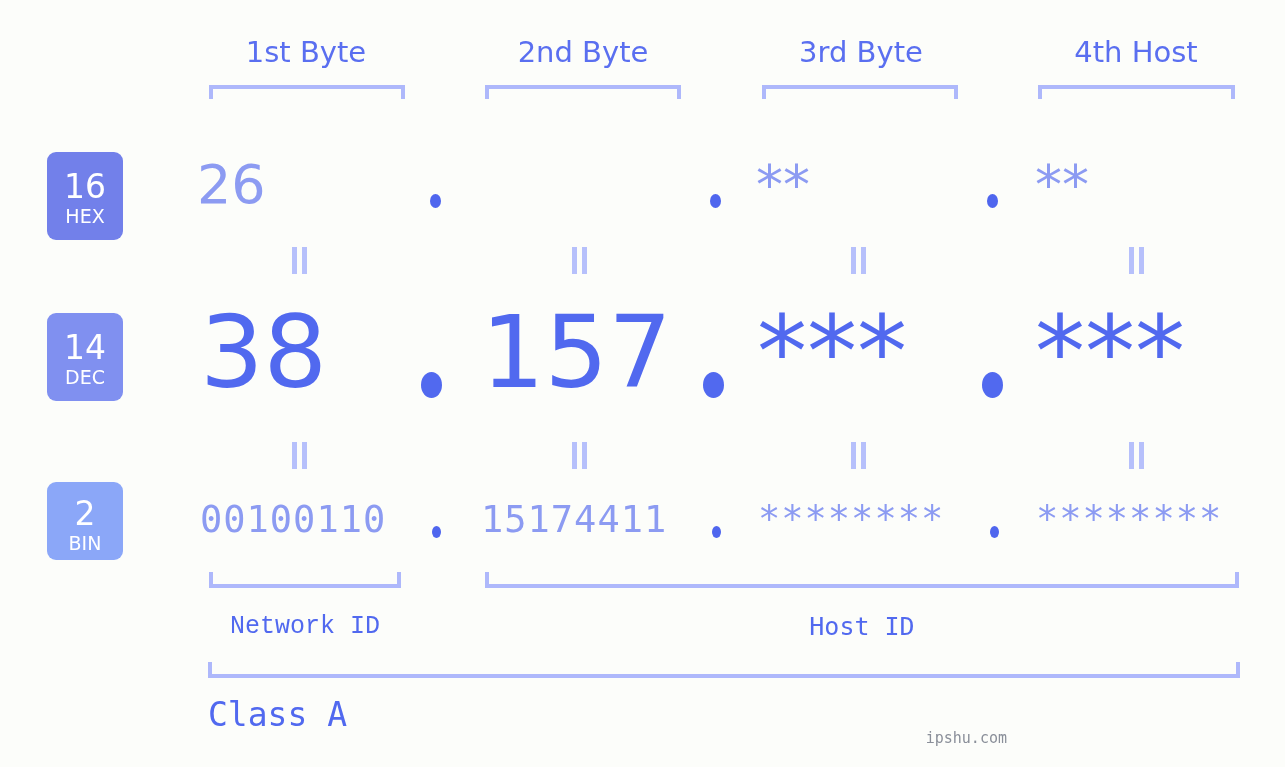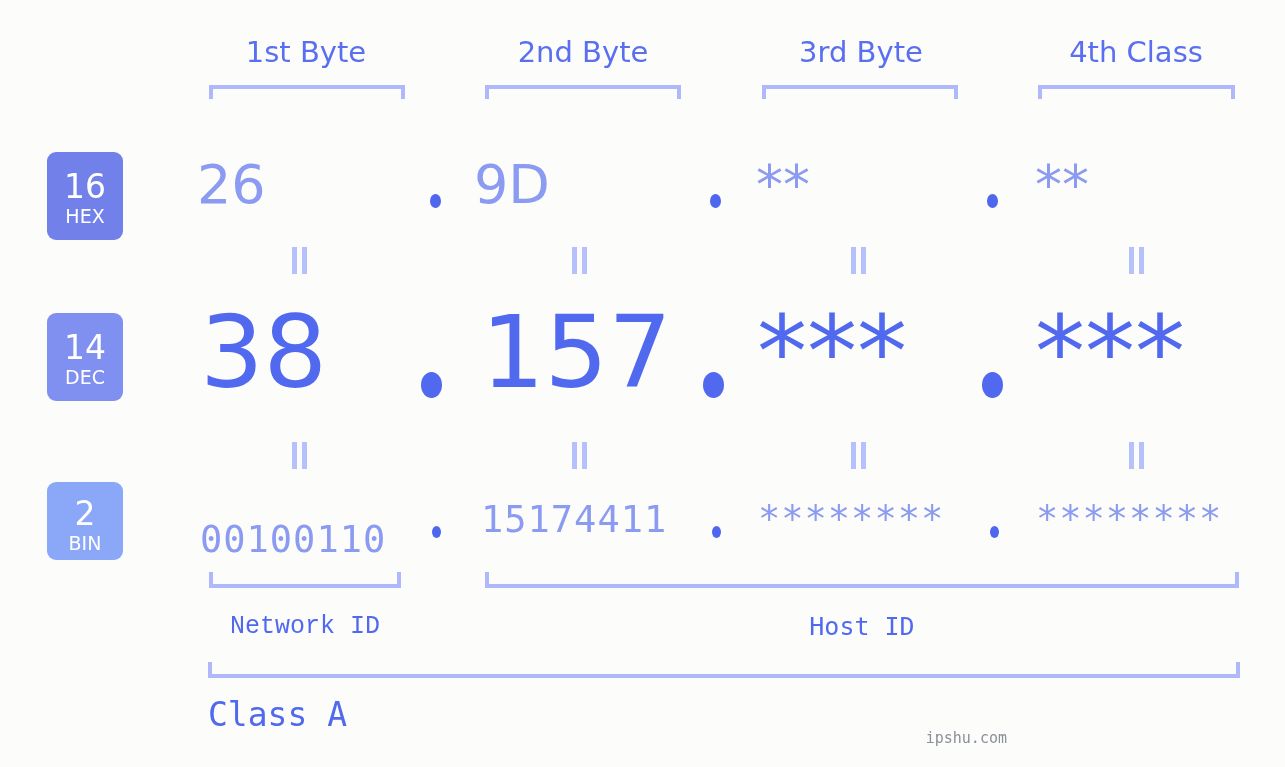--- a/index.html
+++ b/index.html
@@ -199,42 +199,41 @@
   }
 </style>
 </head>
 <body>
 
 <div id="stage">
 
   <div class="byte-label" style="left:206px;width:200px;">1st Byte</div>
   <div class="byte-label" style="left:483px;width:200px;">2nd Byte</div>
   <div class="byte-label" style="left:761px;width:200px;">3rd Byte</div>
-  <div class="byte-label" style="left:1036px;width:200px;">4th Class</div>
+  <div class="byte-label" style="left:1036px;width:200px;">4th Host</div>
 
   <div class="bracket-top" style="left:209px;top:85px;width:196px;"></div>
   <div class="bracket-top" style="left:485px;top:85px;width:196px;"></div>
   <div class="bracket-top" style="left:762px;top:85px;width:196px;"></div>
   <div class="bracket-top" style="left:1038px;top:85px;width:197px;"></div>
 
   <div class="badge" id="badge-hex">
     <span class="num">16</span>
     <span class="nm">HEX</span>
   </div>
   <div class="badge" id="badge-dec">
     <span class="num">14</span>
     <span class="nm">DEC</span>
   </div>
   <div class="badge" id="badge-bin">
     <span class="num">2</span>
     <span class="nm">BIN</span>
   </div>
 
   <div class="cell hex-val" style="left:197px;width:200px;">26</div>
-  <div class="cell hex-val" style="left:474px;width:200px;">9D</div>
   <div class="cell hex-val" style="left:756px;width:200px;">**</div>
   <div class="cell hex-val" style="left:1035px;width:200px;">**</div>
   <div class="hex-dot" style="left:430px;"></div>
   <div class="hex-dot" style="left:710px;"></div>
   <div class="hex-dot" style="left:987px;"></div>
 
   <div class="eqbar" style="left:289px;top:247px;">
       <span class="a"></span>
       <span class="b"></span>
     </div>
@@ -269,21 +268,21 @@
     </div>
   <div class="eqbar" style="left:848px;top:442px;">
       <span class="a"></span>
       <span class="b"></span>
     </div>
   <div class="eqbar" style="left:1126px;top:442px;">
       <span class="a"></span>
       <span class="b"></span>
     </div>
 
-  <div class="cell bin-val" style="left:200px;width:200px;margin-top:20px;">00100110</div>
+  <div class="cell bin-val" style="left:200px;width:200px;">00100110</div>
   <div class="cell bin-val" style="left:481px;width:200px;">15174411</div>
   <div class="cell bin-val" style="left:758px;width:200px;">********</div>
   <div class="cell bin-val" style="left:1036px;width:200px;">********</div>
   <div class="bin-dot" style="left:432px;"></div>
   <div class="bin-dot" style="left:712px;"></div>
   <div class="bin-dot" style="left:990px;"></div>
 
   <div class="bracket-bottom" style="left:209px;top:572px;width:192px;"></div>
   <div class="bracket-bottom" style="left:485px;top:572px;width:754px;"></div>
 

